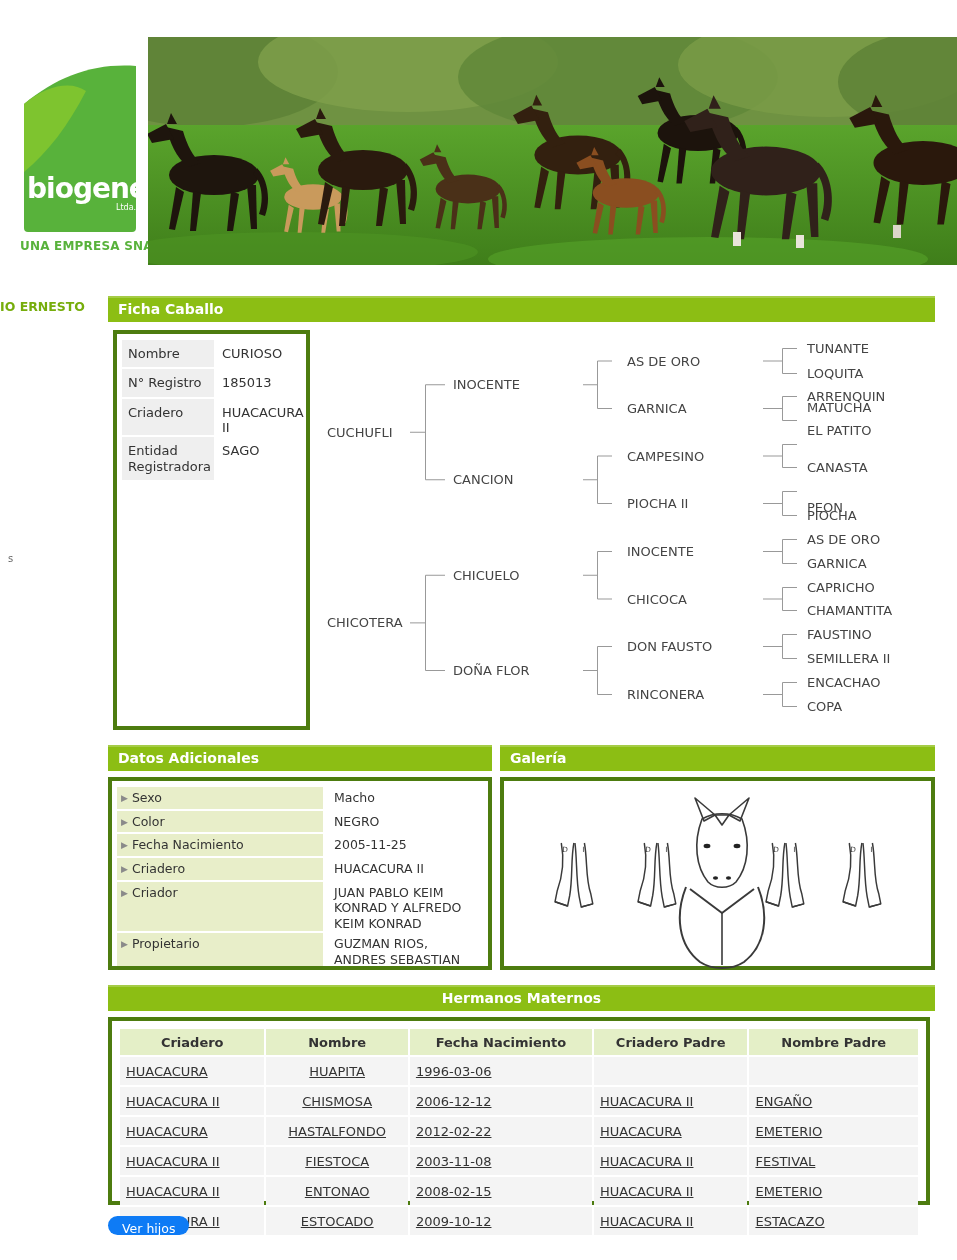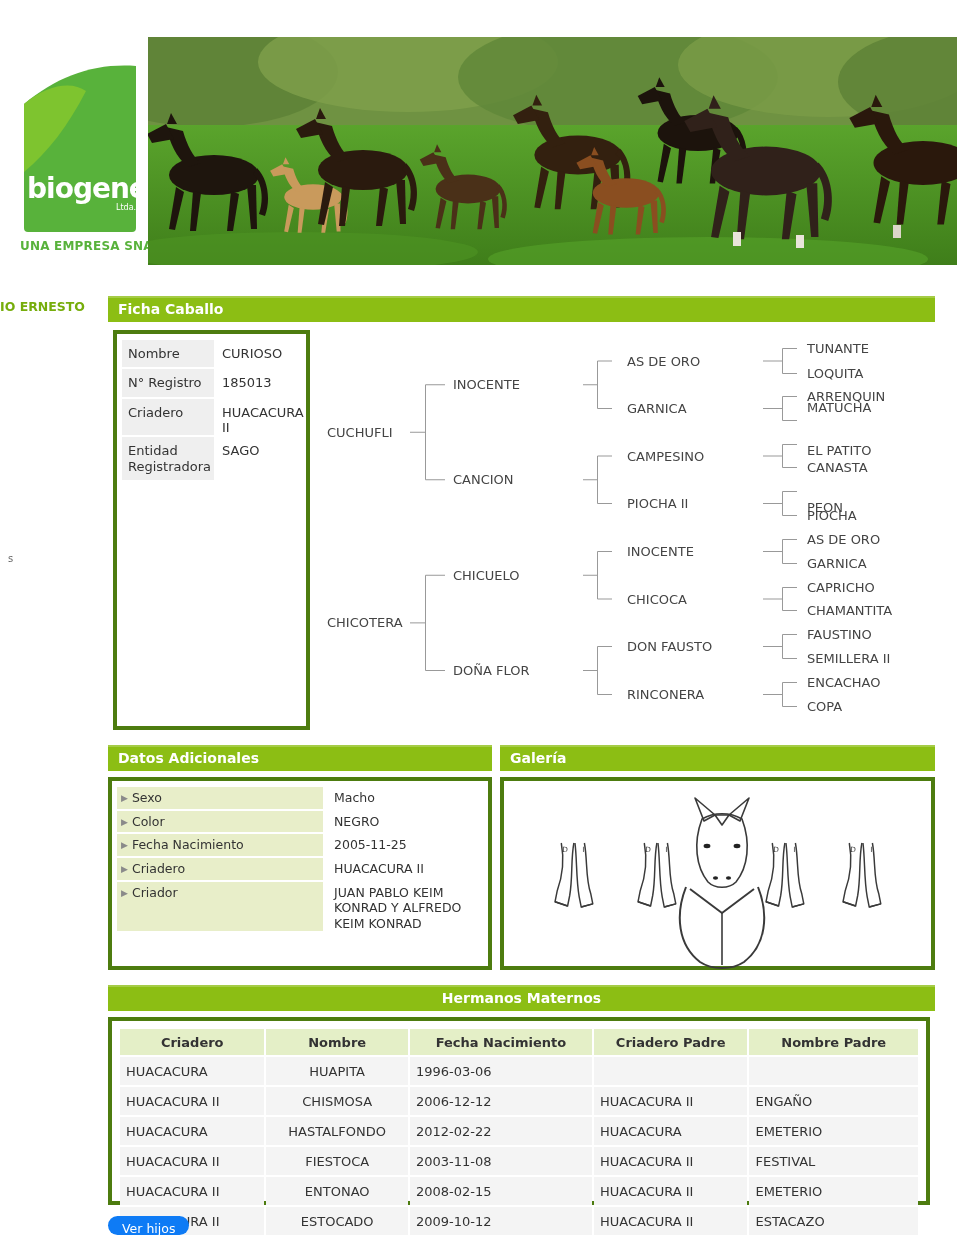--- a/index.html
+++ b/index.html
@@ -47,21 +47,21 @@
   .dval{flex:1;font-size:12.5px;padding:3px 0 0 11px;line-height:1.25;}
 
   #galeria-box{left:392px;top:481px;width:435px;height:193px;}
 
   #herm-box{left:0;top:721px;width:822px;height:188px;padding:6px;}
   #herm-table{width:100%;border-collapse:separate;border-spacing:2px;table-layout:fixed;
               font-size:13px;color:#333;}
   #herm-table th{background:#e4efc7;font-weight:bold;text-align:center;height:22px;
                  padding:2px 4px;overflow:hidden;}
   #herm-table td{background:#f4f4f4;height:24px;padding:2px 6px;overflow:hidden;
-                 white-space:nowrap;}
+                 white-space:nowrap;text-decoration:underline;}
   #herm-table th:nth-child(1){width:18.2%}
   #herm-table th:nth-child(2){width:17.8%}
   #herm-table th:nth-child(3){width:23.2%}
   #herm-table th:nth-child(4){width:19.4%}
   #herm-table th:nth-child(5){width:21.4%}
   #herm-table td:nth-child(2){text-align:center;}
 
   #btn-hijos{position:absolute;left:0;top:920px;min-width:80px;height:19px;border:none;
              background:#0E7BF5;border-radius:13px;color:#fff;font-weight:normal;
              font-size:12.5px;line-height:25px;text-align:center;padding:0 14px;
@@ -164,21 +164,21 @@
       <div class="pname" style="left: 307px; top: 125.5px;">CAMPESINO</div>
       <div class="pname" style="left: 307px; top: 173px;">PIOCHA II</div>
       <div class="pname" style="left: 307px; top: 221px;">INOCENTE</div>
       <div class="pname" style="left: 307px; top: 268.5px;">CHICOCA</div>
       <div class="pname" style="left: 307px; top: 316px;">DON FAUSTO</div>
       <div class="pname" style="left: 307px; top: 364px;">RINCONERA</div>
       <div class="pname" style="left: 487px; top: 18px;">TUNANTE</div>
       <div class="pname" style="left: 487px; top: 43px;">LOQUITA</div>
       <div class="pname" style="left: 487px; top: 66px;">ARRENQUIN</div>
       <div class="pname" style="left: 487px; top: 77px;">MATUCHA</div>
-      <div class="pname" style="left: 487px; top: 120px; text-align: center;">EL PATITO</div>
+      <div class="pname" style="left: 487px; top: 100px; text-align: center;">EL PATITO</div>
       <div class="pname" style="left: 487px; top: 137px;">CANASTA</div>
       <div class="pname" style="left: 487px; top: 161px; margin-top: 16px;">PEON</div>
       <div class="pname" style="left: 487px; top: 185px;">PIOCHA</div>
       <div class="pname" style="left: 487px; top: 209px;">AS DE ORO</div>
       <div class="pname" style="left: 487px; top: 233px;">GARNICA</div>
       <div class="pname" style="left: 487px; top: 257px;">CAPRICHO</div>
       <div class="pname" style="left: 487px; top: 280px;">CHAMANTITA</div>
       <div class="pname" style="left: 487px; top: 304px;">FAUSTINO</div>
       <div class="pname" style="left: 487px; top: 328px;">SEMILLERA II</div>
       <div class="pname" style="left: 487px; top: 352px;">ENCACHAO</div>
@@ -199,20 +199,24 @@
         <div class="dlabel"><span class="darr">▶</span><span>Fecha Nacimiento</span></div>
         <div class="dval">2005-11-25</div>
       </div>
       <div class="drow">
         <div class="dlabel"><span class="darr">▶</span><span>Criadero</span></div>
         <div class="dval">HUACACURA II</div>
       </div>
       <div class="drow">
         <div class="dlabel"><span class="darr">▶</span><span>Criador</span></div>
         <div class="dval">JUAN PABLO KEIM KONRAD Y ALFREDO KEIM KONRAD</div>
+      </div>
+      <div class="drow">
+        <div class="dlabel"><span class="darr">▶</span><span>Propietario</span></div>
+        <div class="dval">GUZMAN RIOS, ANDRES SEBASTIAN</div>
       </div>
     </div>
 
   <div class="gbar" id="bar-galeria">Galería</div>
   <div class="wbox" id="galeria-box">
     <svg width="433" height="191" viewBox="0 0 433 191" stroke="#3a3a3a" fill="none" stroke-width="1.4" stroke-linejoin="round">
       <defs>
         <g id="legpair">
           <path d="M-14,0 C-11,16 -13,32 -18,46 L-20,56 L-8,60 L-6,50 C-3,33 -5,15 -2,0"></path>
           <path d="M8,0 C11,16 9,34 14,48 L16,58 L5,61 L3,51 C0,34 1,15 -1,0"></path>

